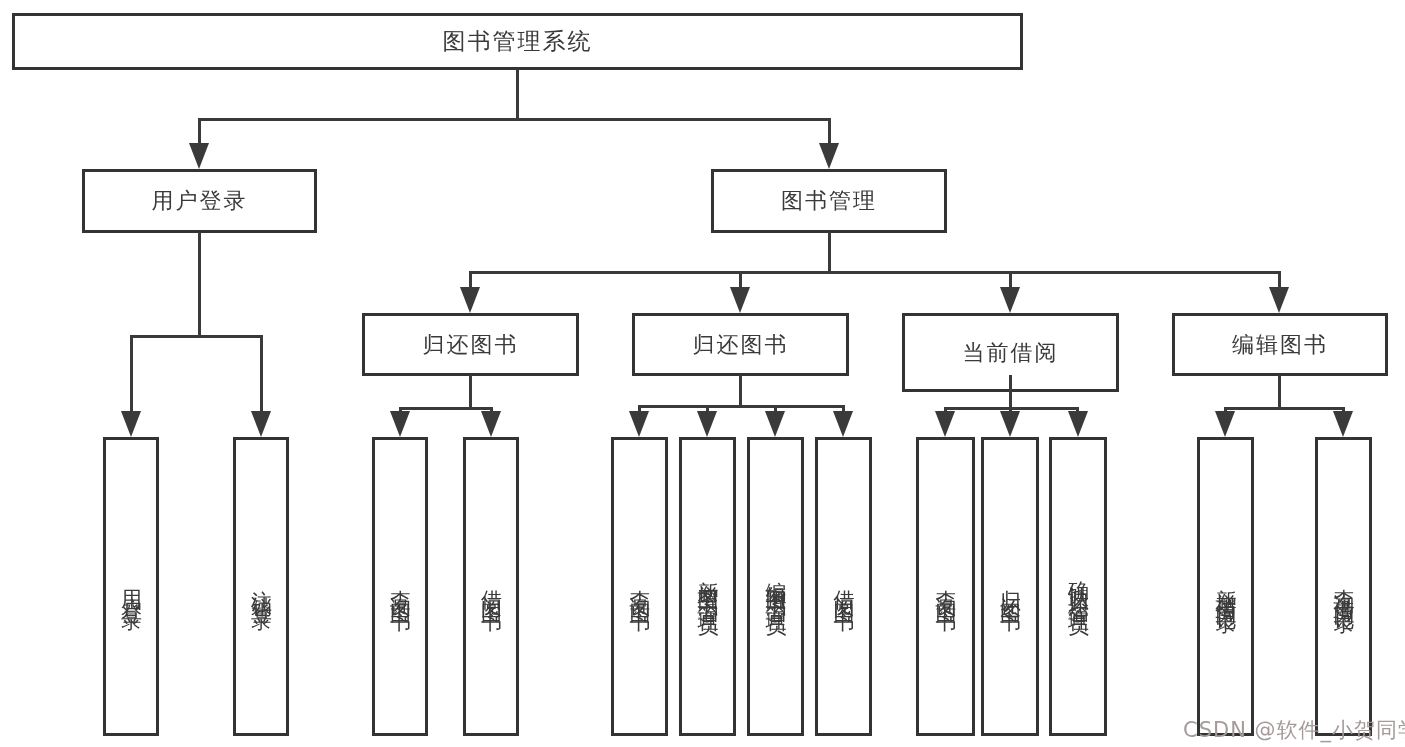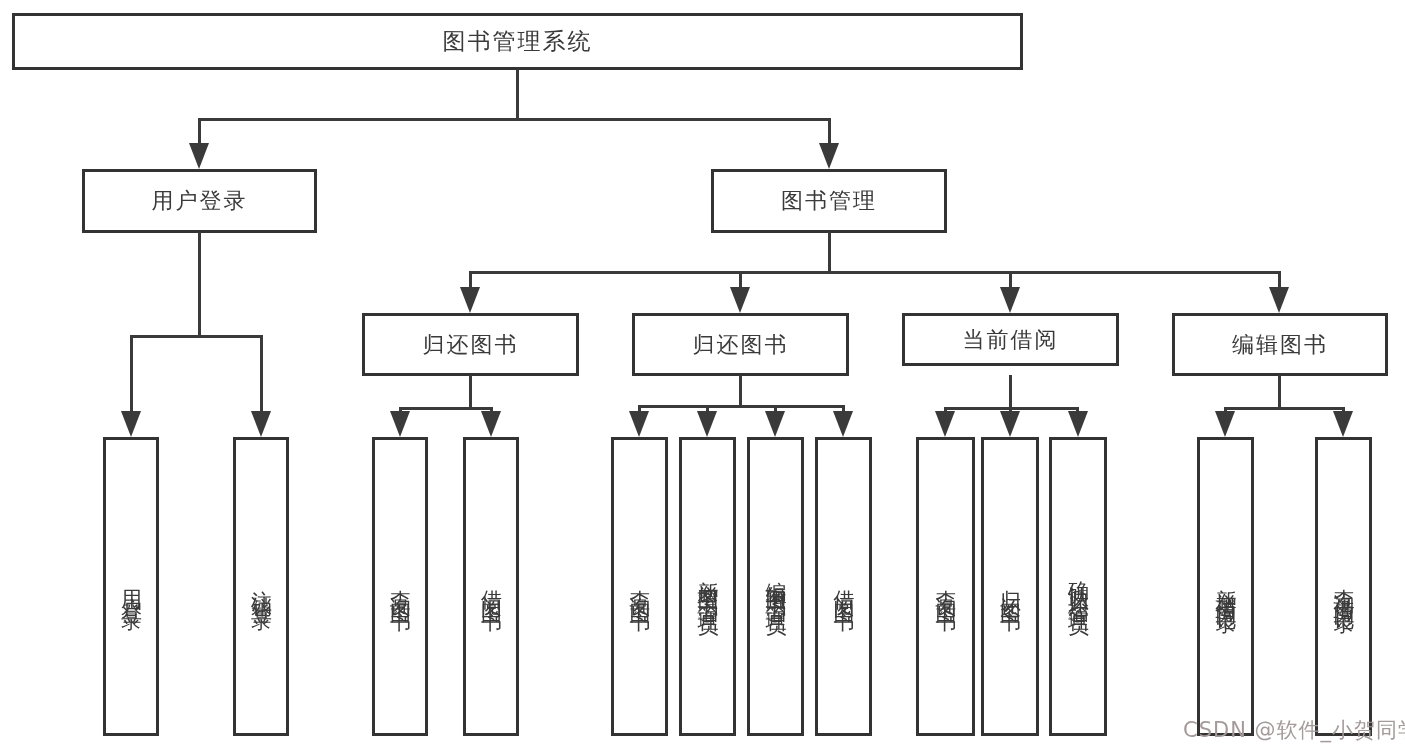--- a/index.html
+++ b/index.html
@@ -49,21 +49,21 @@
   </div>
 
   <div class="box" style="left:362px;top:313px;width:217px;height:63px;">
     <span class="hlabel">归还图书</span>
   </div>
 
   <div class="box" style="left:632px;top:313px;width:217px;height:63px;">
     <span class="hlabel">归还图书</span>
   </div>
 
-  <div class="box" style="left:902px;top:313px;width:217px;height:53px;">
+  <div class="box" style="left:902px;top:313px;width:217px;height:79px;">
     <span class="hlabel">当前借阅</span>
   </div>
 
   <div class="box" style="left:1172px;top:313px;width:216px;height:63px;">
     <span class="hlabel">编辑图书</span>
   </div>
 
   <div class="box leaf" style="left:103px;top:437px;width:56px;height:299px;">用户登录</div>
 
   <div class="box leaf" style="left:233px;top:437px;width:56px;height:299px;">注销登录</div>

